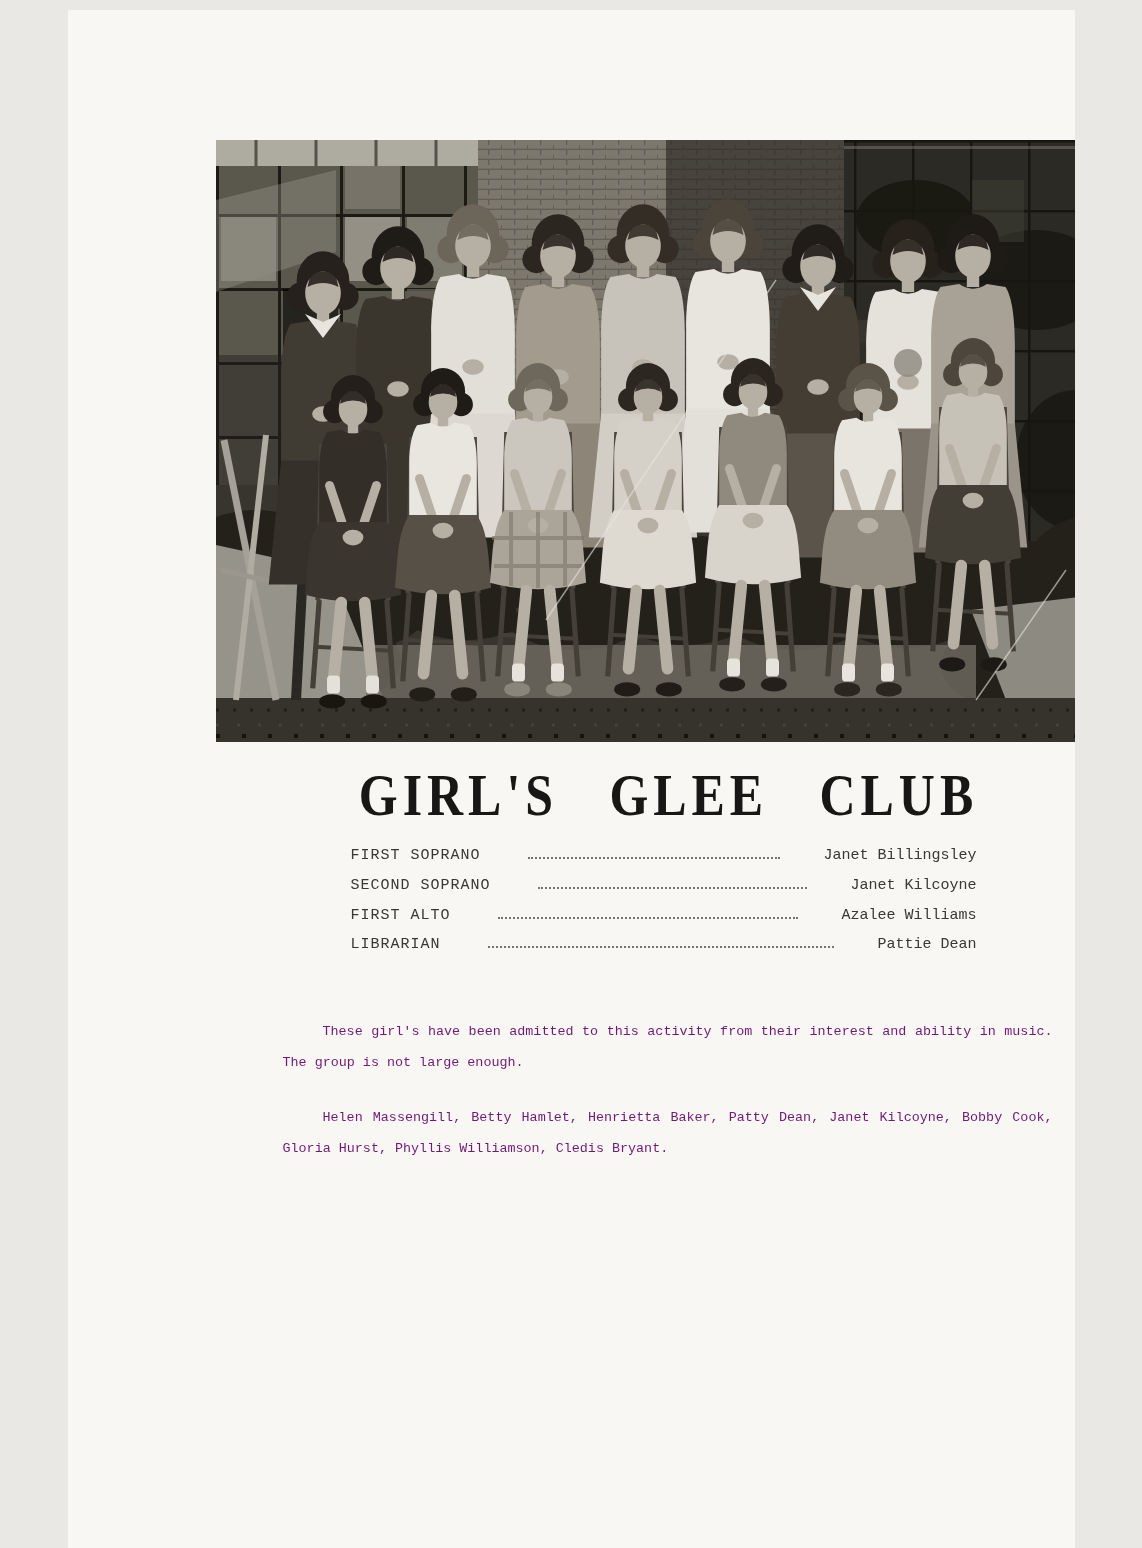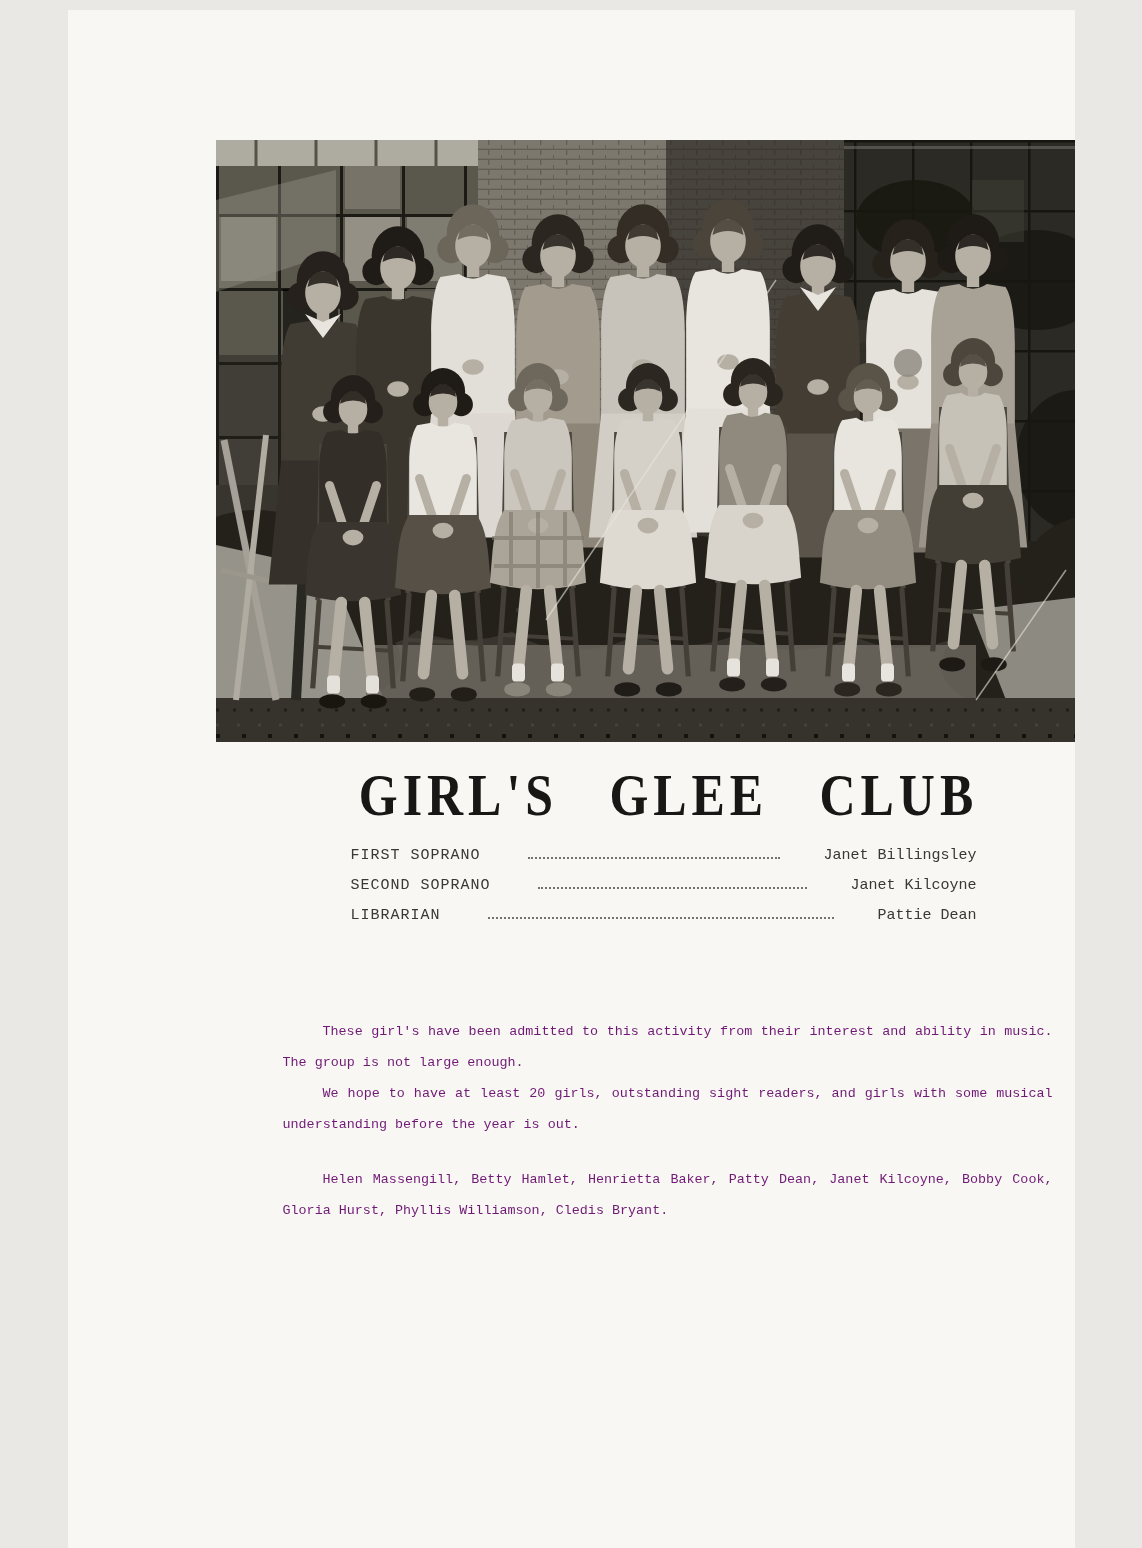--- a/index.html
+++ b/index.html
@@ -214,25 +214,29 @@
       <span class="roster-role">FIRST SOPRANO</span>
       <span class="roster-leader"></span>
       <span class="roster-name">Janet Billingsley</span>
     </div>
     <div class="roster-row">
       <span class="roster-role">SECOND SOPRANO</span>
       <span class="roster-leader"></span>
       <span class="roster-name">Janet Kilcoyne</span>
     </div>
     <div class="roster-row">
+      <span class="roster-role">FIRST ALTO</span>
+      <span class="roster-leader"></span>
+      <span class="roster-name">Azalee Williams</span>
+    </div>
+    <div class="roster-row">
       <span class="roster-role">LIBRARIAN</span>
       <span class="roster-leader"></span>
       <span class="roster-name">Pattie Dean</span>
     </div>
   </div>
 
   <div class="body-text">
     <p>These girl's have been admitted to this activity from their interest and ability in music.  The group is not large enough.</p>
-    <p>We hope to have at least 20 girls, outstanding sight readers, and girls with some musical understanding before the year is out.</p>
     <p class="names">Helen Massengill, Betty Hamlet, Henrietta Baker, Patty Dean, Janet Kilcoyne, Bobby Cook, Gloria Hurst, Phyllis Williamson, Cledis Bryant.</p>
   </div>
 
 </div>
 
 </body></html>

